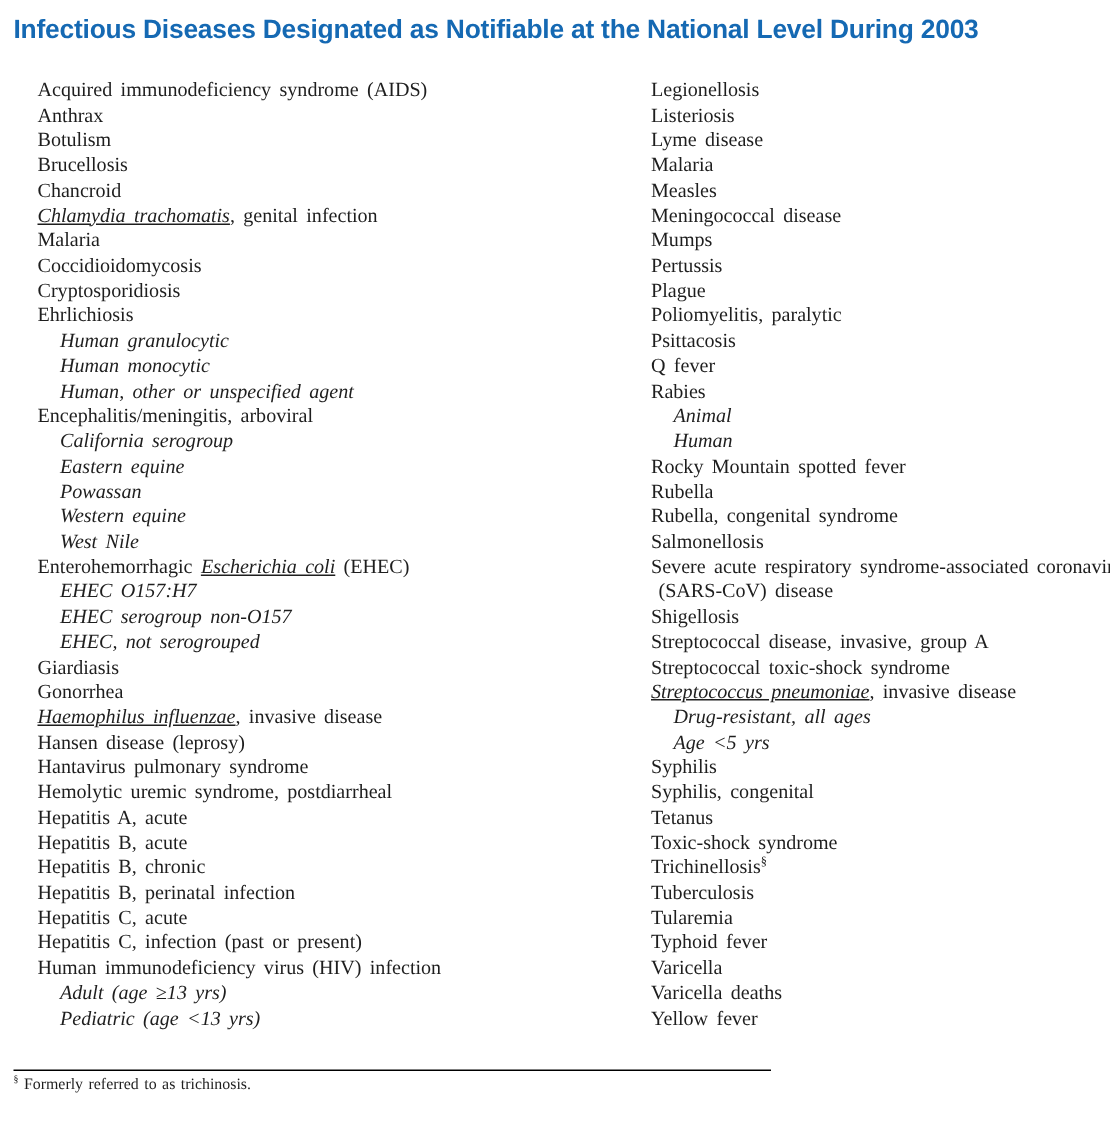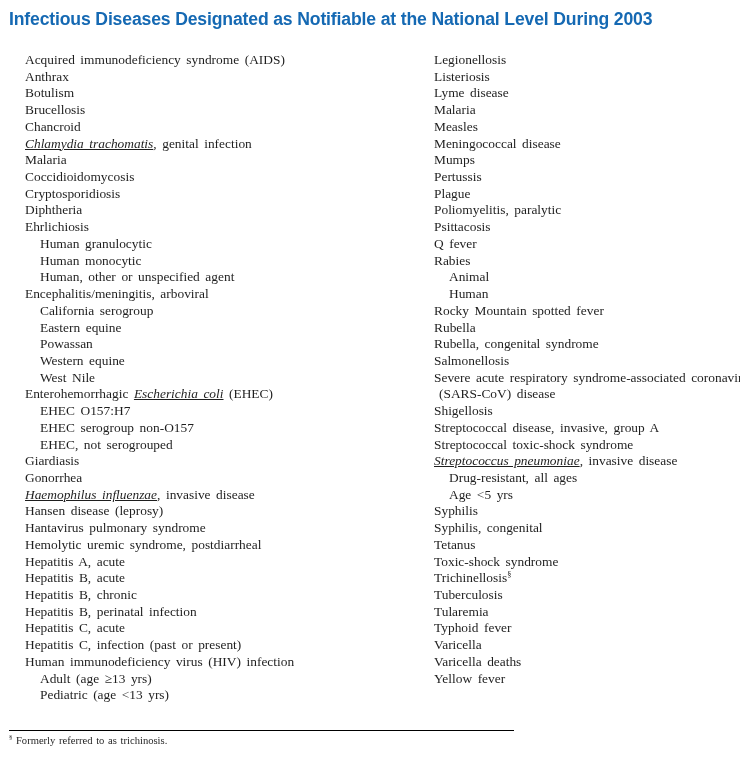--- a/index.html
+++ b/index.html
@@ -28,21 +28,21 @@
     padding: 0;
     width: 377px;
     flex: 0 0 377px;
   }
   .item {
     font-size: 13.4px;
     line-height: 16.72px;
     word-spacing: 2.2px;
     white-space: nowrap;
   }
-  .item.l1 { padding-left: 15px; }
+  .item.l1 { padding-left: 15px; font-style: italic; }
   .item.cont { padding-left: 5px; }
   .it { font-style: italic; text-decoration: underline; }
   .item sup, .footnote sup {
     font-size: 0.62em;
     vertical-align: super;
     line-height: 0;
   }
   .rule {
     border: none;
     border-top: 1.5px solid #000;
@@ -64,21 +64,20 @@
     <ul class="col">
         <li class="item">Acquired immunodeficiency syndrome (AIDS)</li>
         <li class="item">Anthrax</li>
         <li class="item">Botulism</li>
         <li class="item">Brucellosis</li>
         <li class="item">Chancroid</li>
         <li class="item"><span class="it">Chlamydia trachomatis</span>, genital infection</li>
         <li class="item">Malaria</li>
         <li class="item">Coccidioidomycosis</li>
         <li class="item">Cryptosporidiosis</li>
-        <li class="item">Diphtheria</li>
         <li class="item">Ehrlichiosis</li>
         <li class="item l1">Human granulocytic</li>
         <li class="item l1">Human monocytic</li>
         <li class="item l1">Human, other or unspecified agent</li>
         <li class="item">Encephalitis/meningitis, arboviral</li>
         <li class="item l1">California serogroup</li>
         <li class="item l1">Eastern equine</li>
         <li class="item l1">Powassan</li>
         <li class="item l1">Western equine</li>
         <li class="item l1">West Nile</li>

